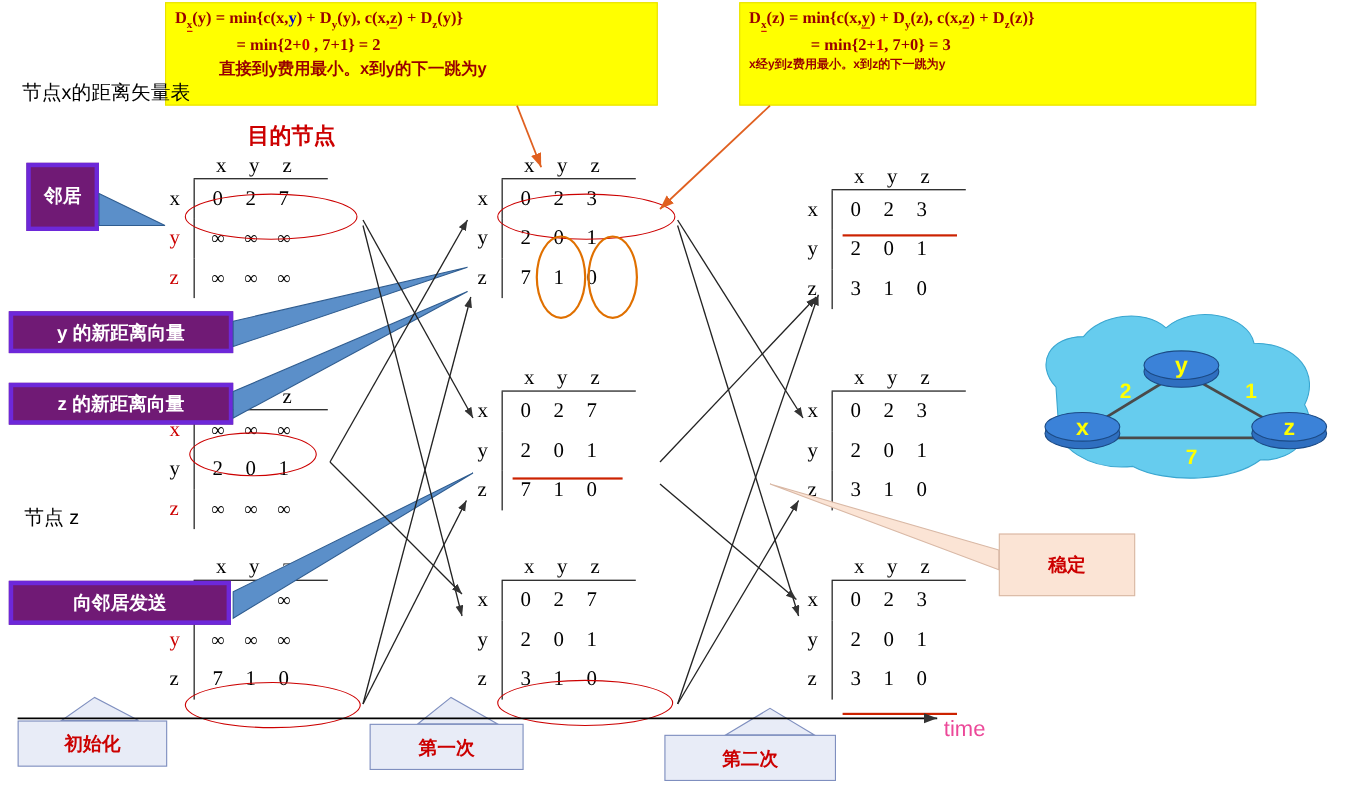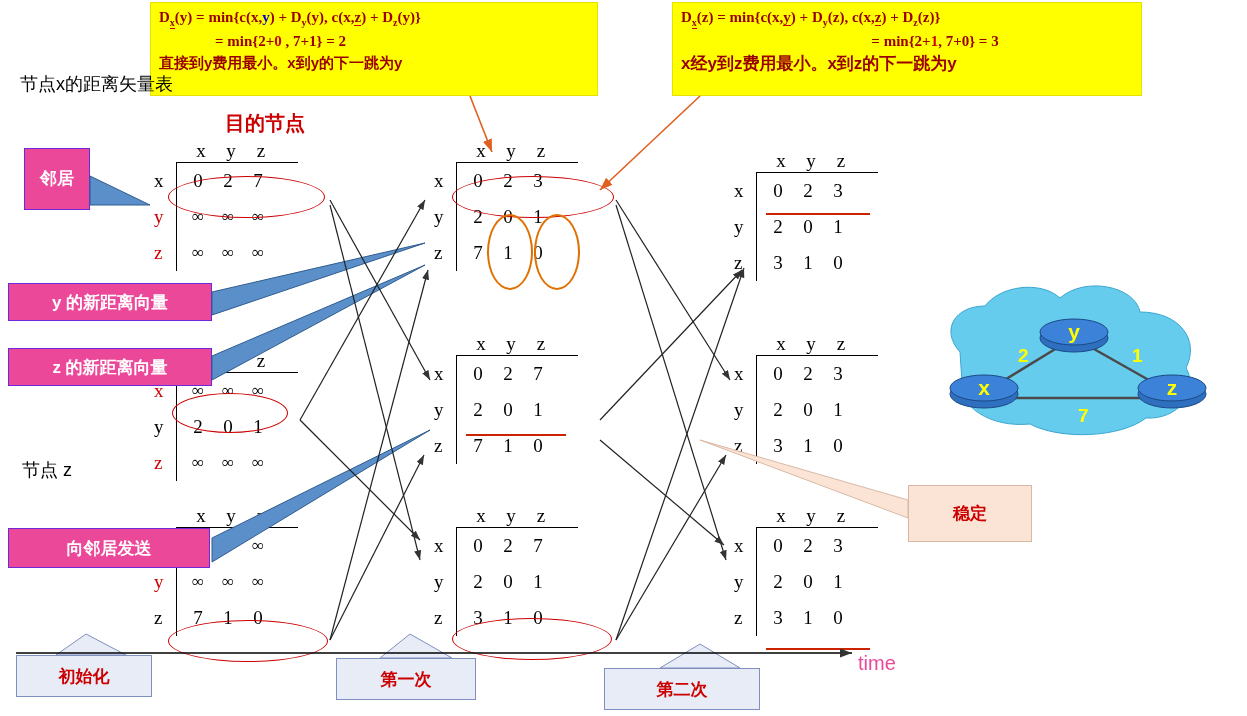--- a/index.html
+++ b/index.html
@@ -42,21 +42,21 @@
   .red-lbl{color:#cc0000;}
   .inf{font-size:17px;}
   
   .ellipse{
     position:absolute;border:1.6px solid #cc0000;border-radius:50%;
     pointer-events:none;
   }
   .ellipse.orange{border-color:#e07000;border-width:2px;}
   
   .bluebox{
-    background:#ec4899;border:1px solid #6d28d9;color:#ffffff;
+    background:#701a75;border:4px solid #6d28d9;color:#ffffff;
     font-weight:bold;font-size:17px;
     display:flex;align-items:center;justify-content:center;
     box-sizing:border-box;
     font-family:"Liberation Sans", sans-serif;
   }
   
   .labelbox{
     background:#e8ecf7;border:1px solid #7f8fbf;
     color:#cc0000;font-weight:bold;font-size:17px;
     display:flex;align-items:center;justify-content:center;
@@ -78,31 +78,31 @@
 </head>
 <body>
 
 <div class="abs yellowbox" style="left:150px;top:2px;width:448px;height:94px;">
   <div class="formula-line">
     D<sub class="underline-x">x</sub>(y) = min{c(x,<span class="blue">y</span>) + D<sub>y</sub>(y), c(x,<span class="underline-x">z</span>) + D<sub>z</sub>(y)}
   </div>
   <div class="formula-line" style="padding-left:56px;">
     = min{2+<span style="color:#cc0000">0</span> , 7+1} = 2
   </div>
-  <div class="formula-line cn" style="font-size:15px;">直接到y费用最小。x到y的下一跳为y</div>
+  <div class="formula-line cn" style="font-size:15px;margin-left:40px;">直接到y费用最小。x到y的下一跳为y</div>
 </div>
 
 <div class="abs yellowbox" style="left:672px;top:2px;width:470px;height:94px;">
   <div class="formula-line">
     D<sub class="underline-x">x</sub>(z) = min{c(x,<span class="underline-x">y</span>) + D<sub>y</sub>(z), c(x,<span class="underline-x">z</span>) + D<sub>z</sub>(z)}
   </div>
-  <div class="formula-line" style="padding-left:56px;text-align:center;">
+  <div class="formula-line" style="padding-left:56px;">
     = min{2+<span style="color:#cc0000">1</span>, 7+0} = 3
   </div>
-  <div class="formula-line cn" style="font-size:17px;">x经y到z费用最小。x到z的下一跳为y</div>
+  <div class="formula-line cn" style="font-size:11px;">x经y到z费用最小。x到z的下一跳为y</div>
 </div>
 
 <div class="abs plain-cn" style="left:20px;top:72px;">节点x的距离矢量表</div>
 <div class="abs title-red" style="left:196px;top:110px;">目的节点</div>
 <div class="abs plain-cn" style="left:22px;top:458px;">节点 z</div>
 
 <div class="abs dtable" style="left:150px;top:140px;">
   <div class="hdr">
     <span>x</span>
     <span>y</span>

